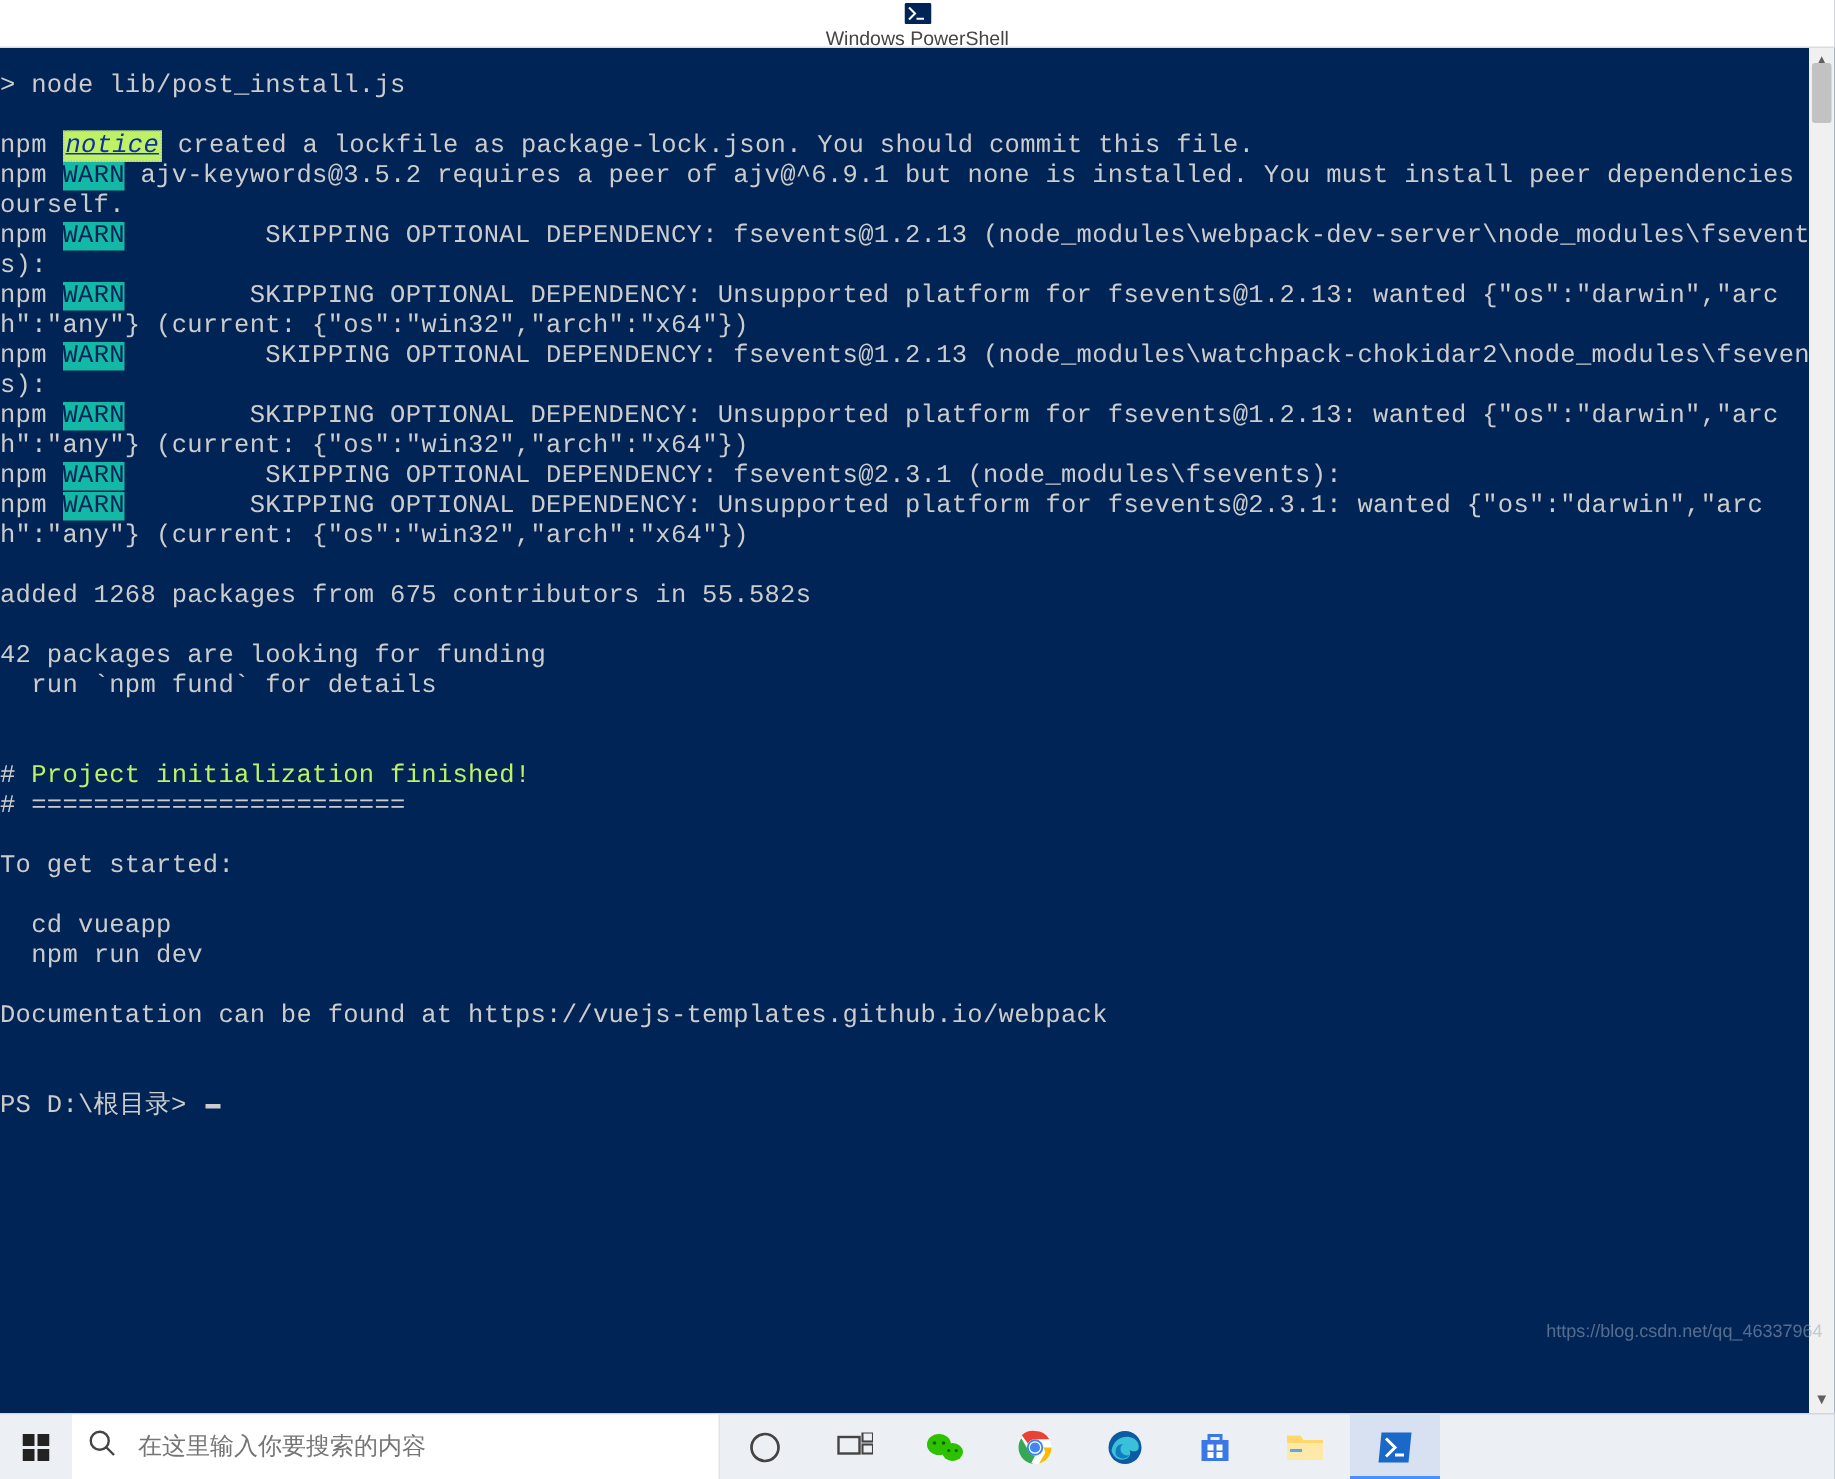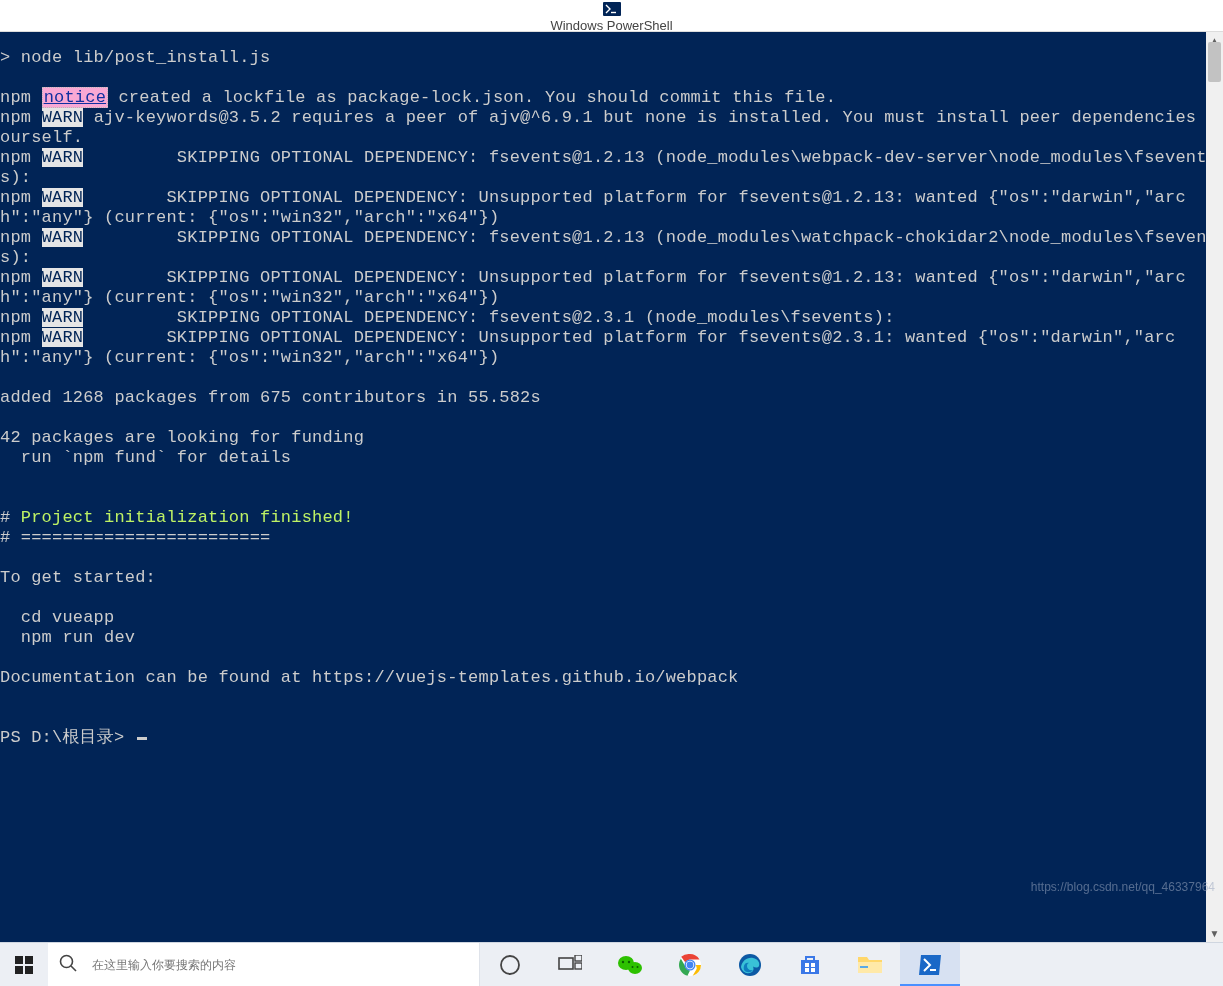--- a/index.html
+++ b/index.html
@@ -14,33 +14,33 @@
   
   .terminal-wrap { position: relative; height: calc(100% - 32px - 44px); }
   .terminal {
     width: 100%; height: 100%;
     background: #012456; color: #cccccc;
     font-family: "NSimSun","SimSun","Consolas","Courier New",monospace;
     font-size: 17px; line-height: 20px; letter-spacing: 0.2px;
     padding: 16px 0 0 0; overflow: hidden; white-space: pre-wrap; word-break: break-all;
   }
   .terminal .ln { display:block; }
-  .inv-warn { background:#e5e5e5; color:#012456; }
-  .inv-notice { background:#f9a8d4; color:#1030a0; text-decoration: underline; border:1px dotted #bbb; padding:0 1px;}
+  .inv-warn { background:#14b8a6; color:#012456; }
+  .inv-notice { background:#bef264; color:#1030a0; text-decoration: underline; border:1px dotted #bbb; padding:0 1px;font-style:italic;}
   .green { color:#bef264; }
   .cursor { display:inline-block; width:10px; height:3px; background:#cccccc; vertical-align:baseline; margin-left:2px; transform:translateY(-2px);}
   .vscroll { position:absolute; top:0; right:0; width:17px; height:100%; background:#f0f0f0; }
   .vscroll .thumb { position:absolute; left:2px; right:2px; top:10px; height:40px; background:#c2c2c2; border-radius:2px;}
   .vscroll .arrow { position:absolute; left:0; right:0; height:17px; display:flex; align-items:center; justify-content:center; color:#606060; font-size:10px;}
   .vscroll .arrow.up{top:0;} .vscroll .arrow.down{bottom:0;}
   
   .taskbar { height:44px; background:#eceff4; display:flex; align-items:stretch; border-top:1px solid #cfd6e0; }
   .start { width:48px; display:flex; align-items:center; justify-content:center; background:#eceff4;}
   .searchbox { flex:0 0 432px; background:#ffffff; display:flex; align-items:center; padding:0 10px; border-right:1px solid #dfe3ea;}
-  .searchbox input { border:none; outline:none; font-size:12px; color:#666; width:100%; background:transparent;}
+  .searchbox input { border:none; outline:none; font-size:16px; color:#666; width:100%; background:transparent;}
   .searchbox .mag { margin-right:14px; color:#555;}
   .task-icons { display:flex; align-items:center; }
   .ticon { width:60px; height:44px; display:flex; align-items:center; justify-content:center; position:relative;}
   .ticon.active { background:#d7e1f2; box-shadow: inset 0 -3px 0 #4a90ff; }
   .watermark { position:absolute; right:8px; bottom:48px; color:#9aa7bf; font-size:12px; font-family:sans-serif; opacity:.55;}
 </style>
 </head>
 <body>
 
 <div class="titlebar">

